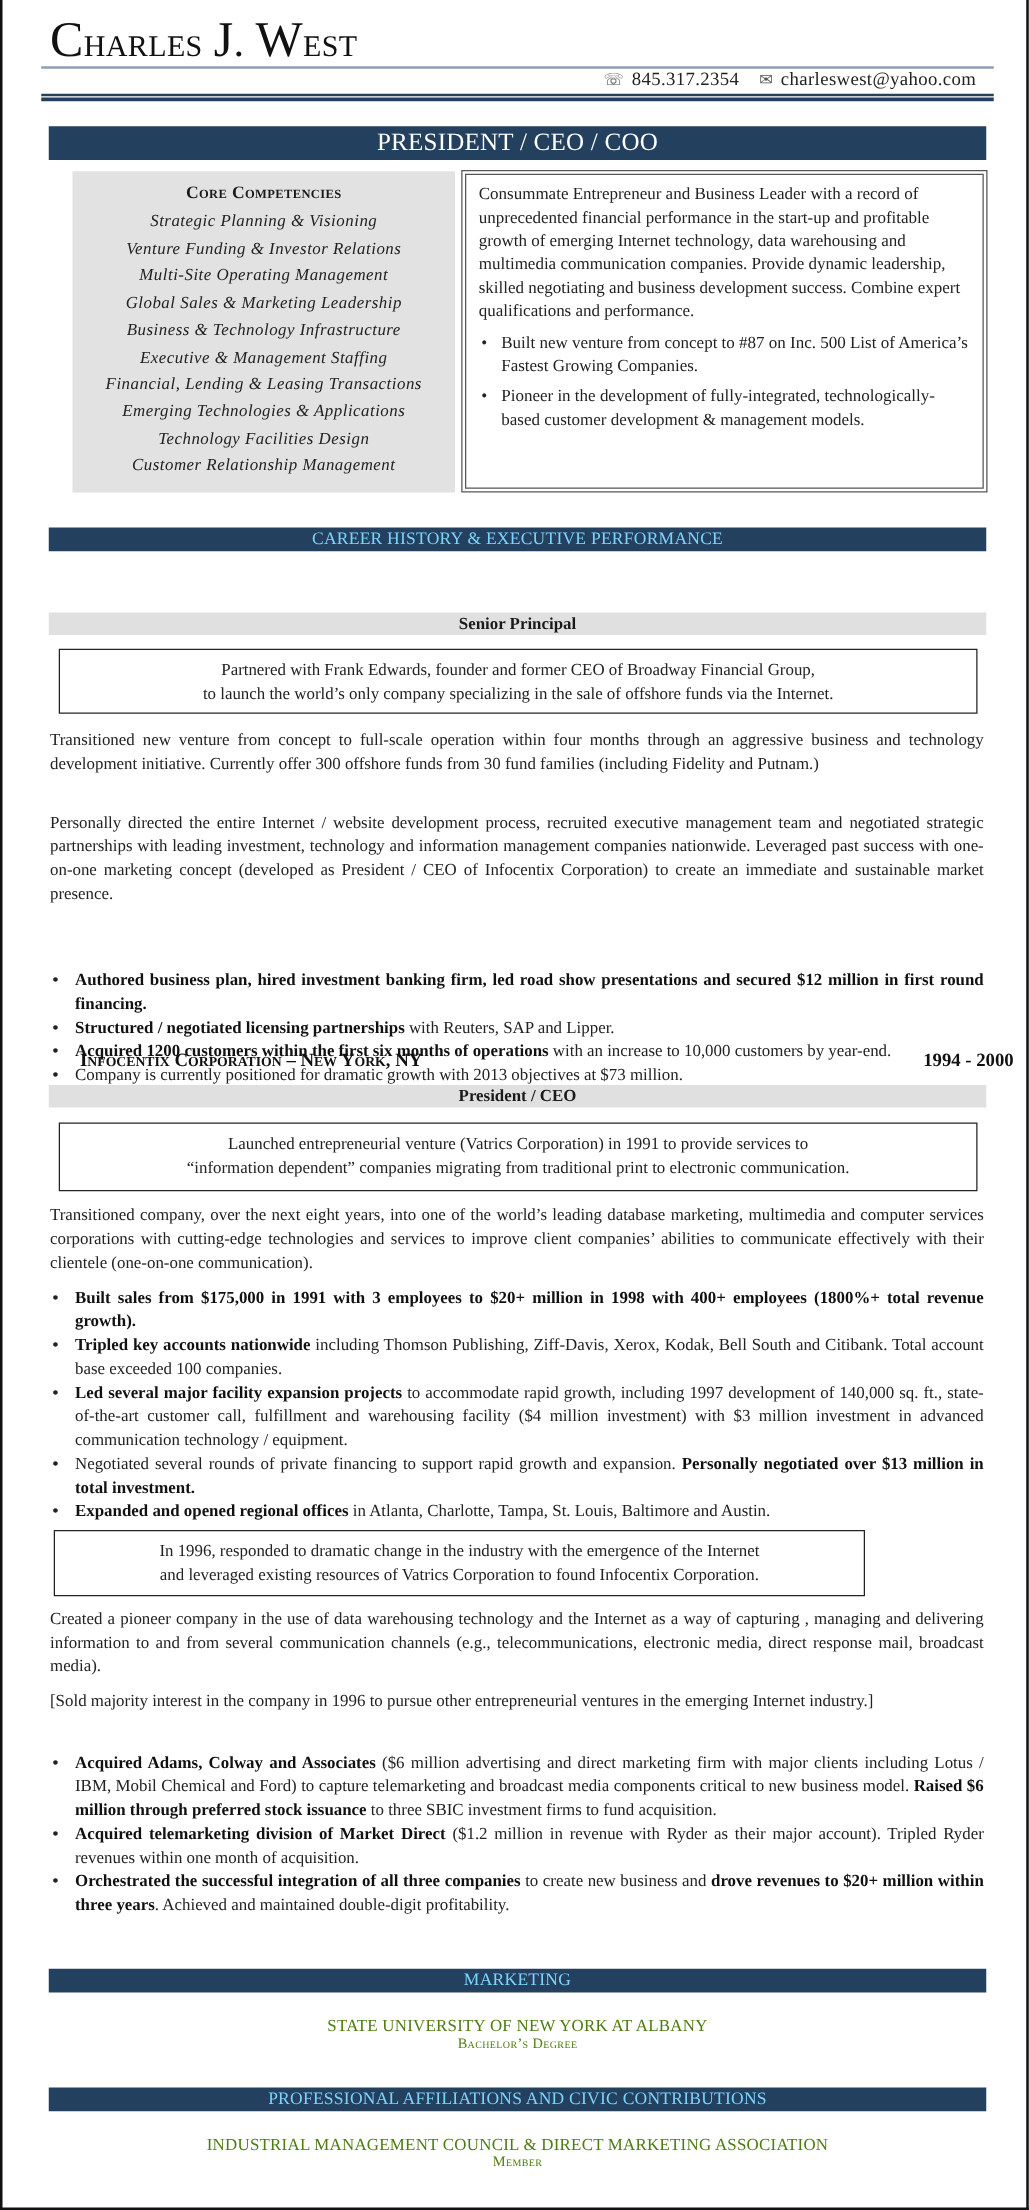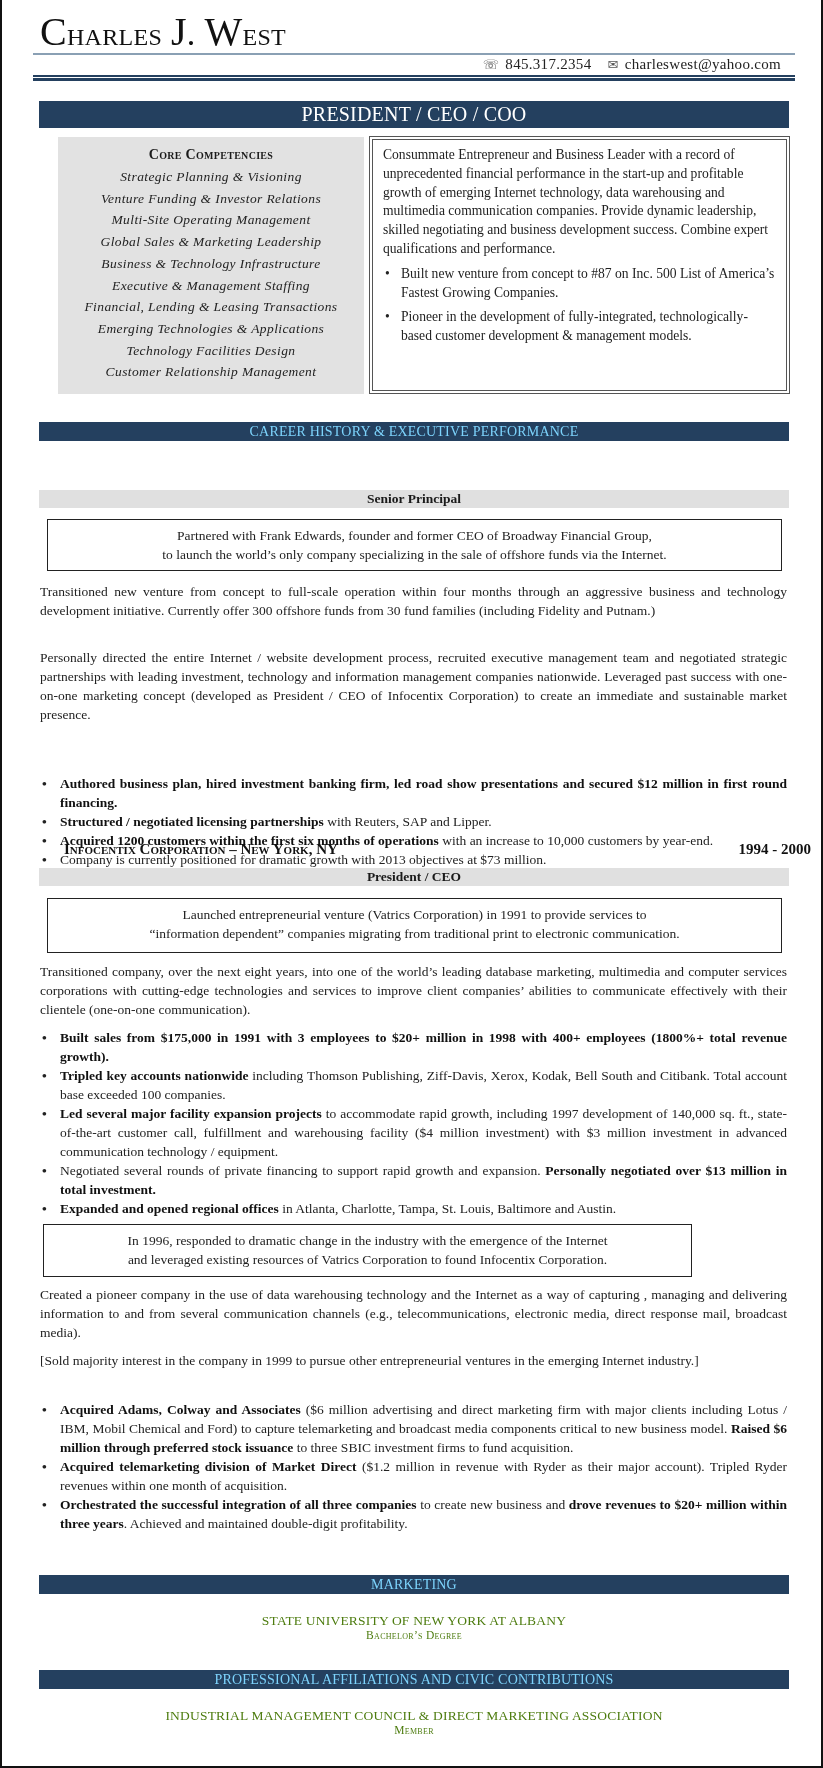--- a/index.html
+++ b/index.html
@@ -171,21 +171,21 @@
     <li><b>Led several major facility expansion projects</b><span> to accommodate rapid growth, including 1997 development of 140,000 sq. ft., state-of-the-art customer call, fulfillment and warehousing facility ($4 million investment) with $3 million investment in advanced communication technology / equipment.</span></li>
     <li><span>Negotiated several rounds of private financing to support rapid growth and expansion. </span><b>Personally negotiated over $13 million in total investment.</b></li>
     <li><b>Expanded and opened regional offices</b><span> in Atlanta, Charlotte, Tampa, St. Louis, Baltimore and Austin.</span></li>
   </ul>
 
   <div class="callout" style="left:41px; width:649px; top:1224px; height:53px;">
     <div>In 1996, responded to dramatic change in the industry with the emergence of the Internet</div>
     <div>and leveraged existing resources of Vatrics Corporation to found Infocentix Corporation.</div>
   </div>
   <p class="para" style="top:1285px;">Created a pioneer company in the use of data warehousing technology and the Internet as a way of capturing , managing and delivering information to and from several communication channels (e.g., telecommunications, electronic media, direct response mail, broadcast media).</p>
-  <p class="para" style="top:1351px;">[Sold majority interest in the company in 1999 to pursue other entrepreneurial ventures in the emerging Internet industry.]</p>
+  <p class="para" style="top:1351px;">[Sold majority interest in the company in 1996 to pursue other entrepreneurial ventures in the emerging Internet industry.]</p>
   <ul class="bullets" style="top:1400px;">
     <li><b>Acquired Adams, Colway and Associates</b><span> ($6 million advertising and direct marketing firm with major clients including Lotus / IBM, Mobil Chemical and Ford) to capture telemarketing and broadcast media components critical to new business model. </span><b>Raised $6 million through preferred stock issuance</b><span> to three SBIC investment firms to fund acquisition.</span></li>
     <li><b>Acquired telemarketing division of Market Direct</b><span> ($1.2 million in revenue with Ryder as their major account). Tripled Ryder revenues within one month of acquisition.</span></li>
     <li><b>Orchestrated the successful integration of all three companies</b><span> to create new business and </span><b>drove revenues to $20+ million within three years</b><span>. Achieved and maintained double-digit profitability.</span></li>
   </ul>
 
   <div class="sec-bar navy" style="top:1575px;">MARKETING</div>
   <div class="center-block" style="top:1613px;">
     <div class="main">STATE UNIVERSITY OF NEW YORK AT ALBANY</div>
     <div class="sub">Bachelor’s Degree</div>

